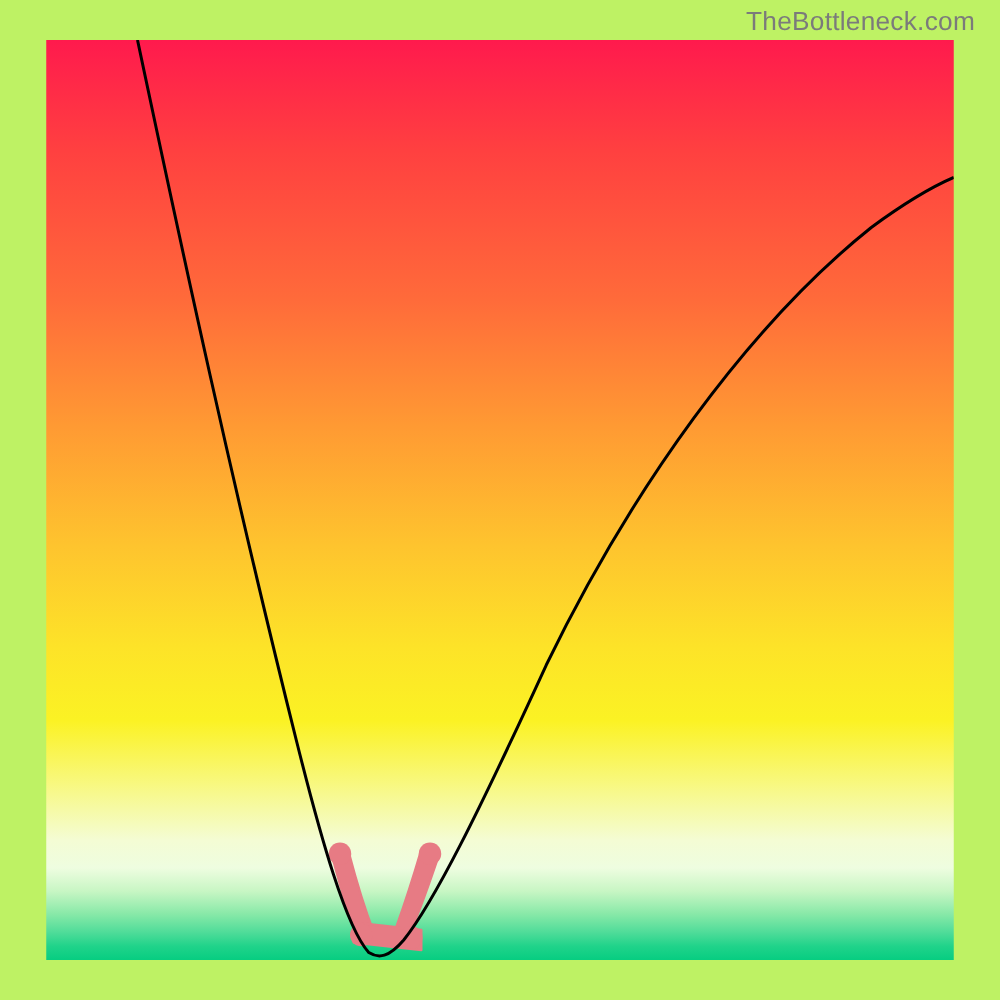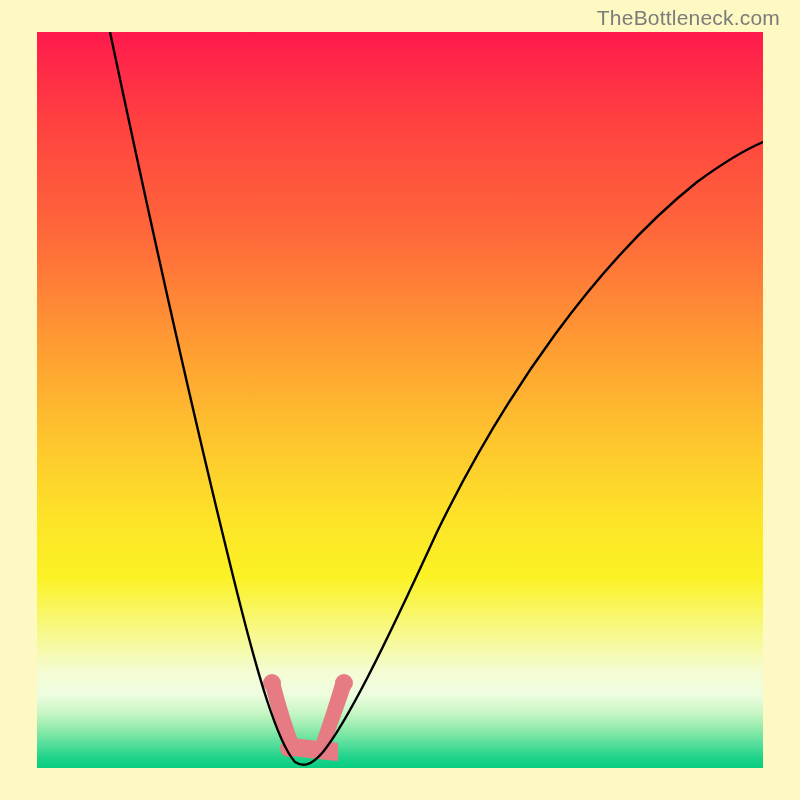--- a/index.html
+++ b/index.html
@@ -10,21 +10,21 @@
     background: #000;
     overflow: hidden;
     font-family: Arial, Helvetica, sans-serif;
   }
   .frame {
     position: absolute;
     left: 0;
     top: 0;
     width: 800px;
     height: 800px;
-    background: #fef9c3;
+    background: #bef264;
   }
   .plot {
     position: absolute;
     left: 37px;
     top: 32px;
     width: 726px;
     height: 736px;
     
     background: linear-gradient(to bottom,
       #ff1a4d 0%,

